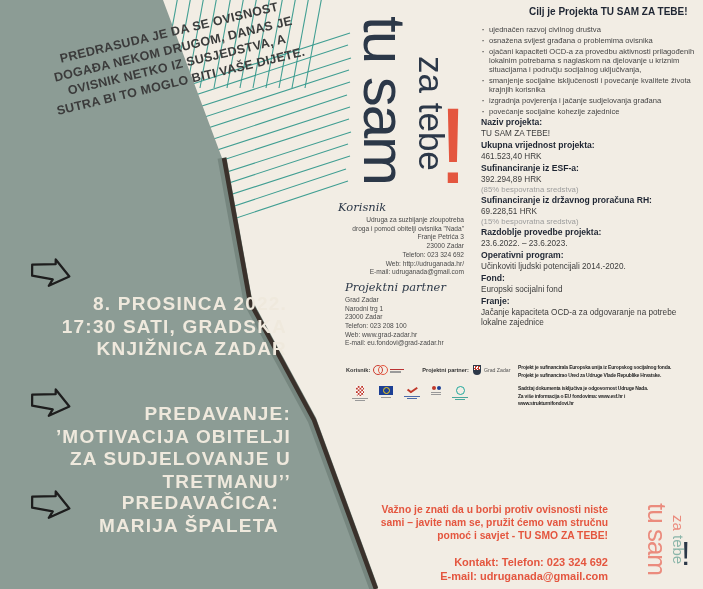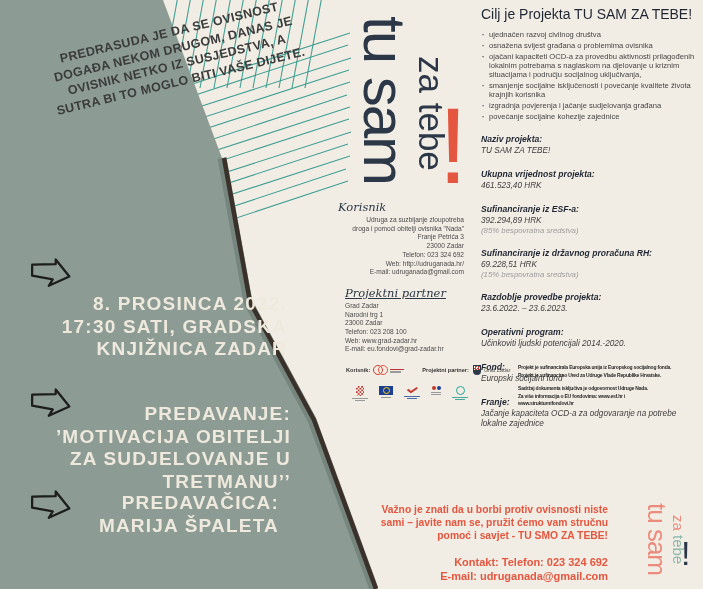--- a/index.html
+++ b/index.html
@@ -31,33 +31,33 @@
   .logo-main { left:350px; top:12px; width:125px; height:255px; }
   .rot { transform:rotate(90deg); transform-origin:0 0; white-space:nowrap; display:block; }
   .logo-tu  { left:62px; top:4px;  font-size:60px; line-height:56px; letter-spacing:-2px; color:#2c3848; }
   .logo-za  { left:98px; top:44px; font-size:35px; line-height:34px; color:#2c3848; }
   .logo-excl{ left:88px; top:84px; font-size:108px; line-height:100px; color:#e4563f; font-weight:400; }
 
   
   .center-info { left:338px; top:200px; width:128px; }
   .script { font-family:"DejaVu Serif", serif; font-style:italic; font-size:11.5px; color:#2c3848; }
   .script.r { text-align:left; padding-right:2px; }
-  .script.l { text-align:left; padding-left:7px; margin-top:9px;text-decoration:underline; }
+  .script.l { text-align:left; padding-left:7px; margin-top:3px; }
   .info-lines { margin-top:2px; }
   .info-lines.r { text-align:right; padding-right:2px; }
   .info-lines.l { text-align:left; padding-left:7px; }
   .info-line { font-size:6.6px; line-height:8.7px; color:#4a4a4a; }
 
   
   .col-right { left:481px; top:6px; width:218px; }
-  .goal-title { font-size:14px; font-weight:normal; color:#1f2633; }
+  .goal-title { font-size:10px; font-weight:bold; color:#1f2633;margin-left:48px; }
   .goals { margin-top:8px; }
   .goal-item { position:relative; padding-left:8px; font-size:7.6px; line-height:9.3px; color:#454545; margin-top:1.5px; }
   .goal-item::before { content:"·"; position:absolute; left:1px; top:0; font-weight:bold; color:#454545; }
-  .detail { margin-top:13px;font-style:italic; }
+  .detail { margin-top:1px; }
   .d-label { font-size:8.6px; font-weight:bold; color:#1f2633; line-height:10.5px; }
   .d-value { font-size:8.2px; color:#3c3c3c; line-height:10px; margin-top:1.5px; }
   .d-note  { font-size:7.8px; color:#9c9c9c; line-height:9px; }
 
   
   .strip-row1 { left:346px; top:363px; height:14px; display:flex; align-items:center; }
   .s-label { font-size:5.6px; font-weight:bold; color:#333; white-space:nowrap; }
   .nada-logo { margin-left:3px; display:flex; align-items:center; }
   .ring { width:8px; height:8px; border:1.6px solid #cd3b2f; border-radius:50%; }
   .ring.o2 { margin-left:-5px; border-color:#e4563f; }

